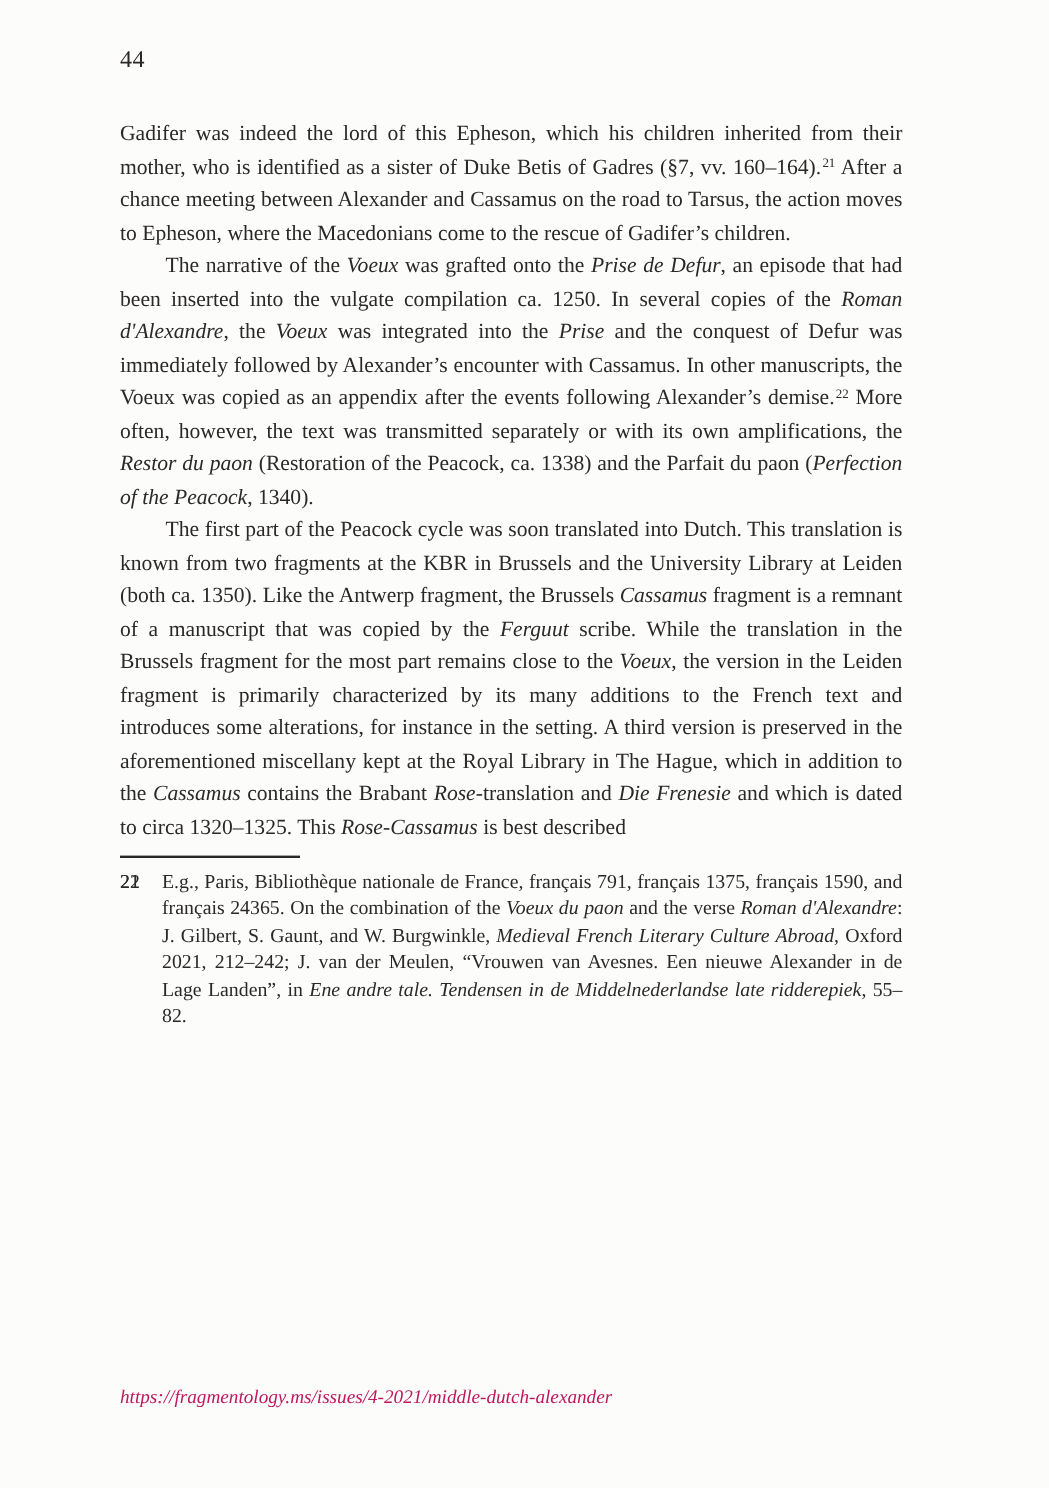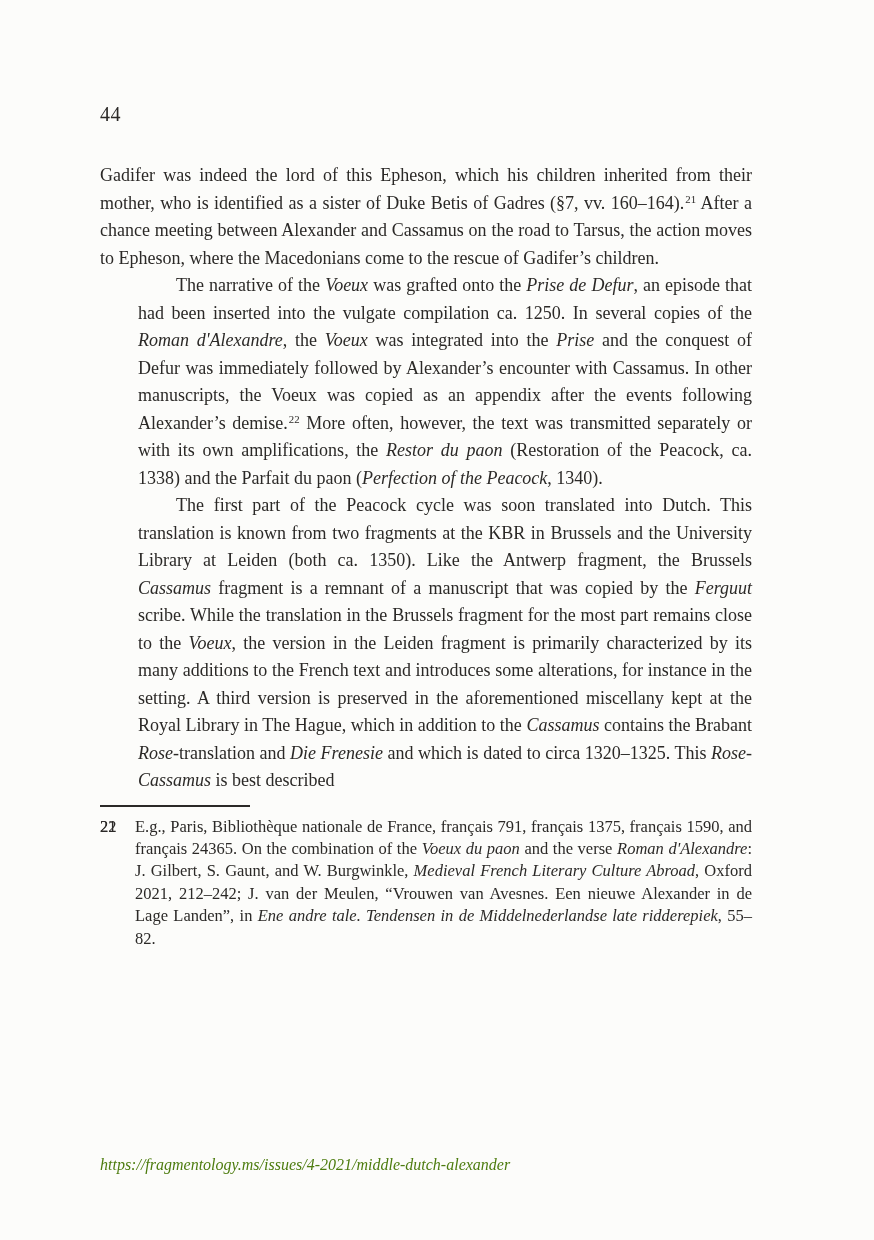--- a/index.html
+++ b/index.html
@@ -18,21 +18,21 @@
     overflow: hidden;
   }
   .column {
     position: absolute;
     left: 100px;
     top: 0;
     width: 652px;
   }
   header.page-header {
     position: relative;
-    margin-top: 102px;
+    margin-top: 38px;
     height: 28px;
   }
   .page-number {
     position: absolute;
     left: 0;
     top: 1px;
     font-size: 20px;
     letter-spacing: 0.5px;
   }
   .running-head {
@@ -41,21 +41,21 @@
     font-style: italic;
     font-size: 21px;
   }
   main.body-text {
     margin-top: 32px;
     font-size: 18px;
     line-height: 27.5px;
     text-align: justify;
   }
   .para { margin: 0; }
-  .para.indent { text-indent: 38px; margin-left: 38px; }
+  .para.indent { text-indent: 38px; }
   .it { font-style: italic; }
   sup {
     font-size: 60%;
     line-height: 0;
     vertical-align: baseline;
     position: relative;
     top: -0.5em;
     margin-left: 1px;
   }
   .fn-sep {
@@ -80,21 +80,21 @@
   }
   footer.page-footer {
     position: absolute;
     left: 100px;
     top: 1156px;
     width: 652px;
   }
   .doc-url {
     font-style: italic;
     font-size: 16px;
-    color: #4d7c0f;
+    color: #be185d;
     text-decoration: none;
   }
 </style>
 </head>
 <body>
 
 <div class="page">
   <div class="column">
 
     <header class="page-header">

